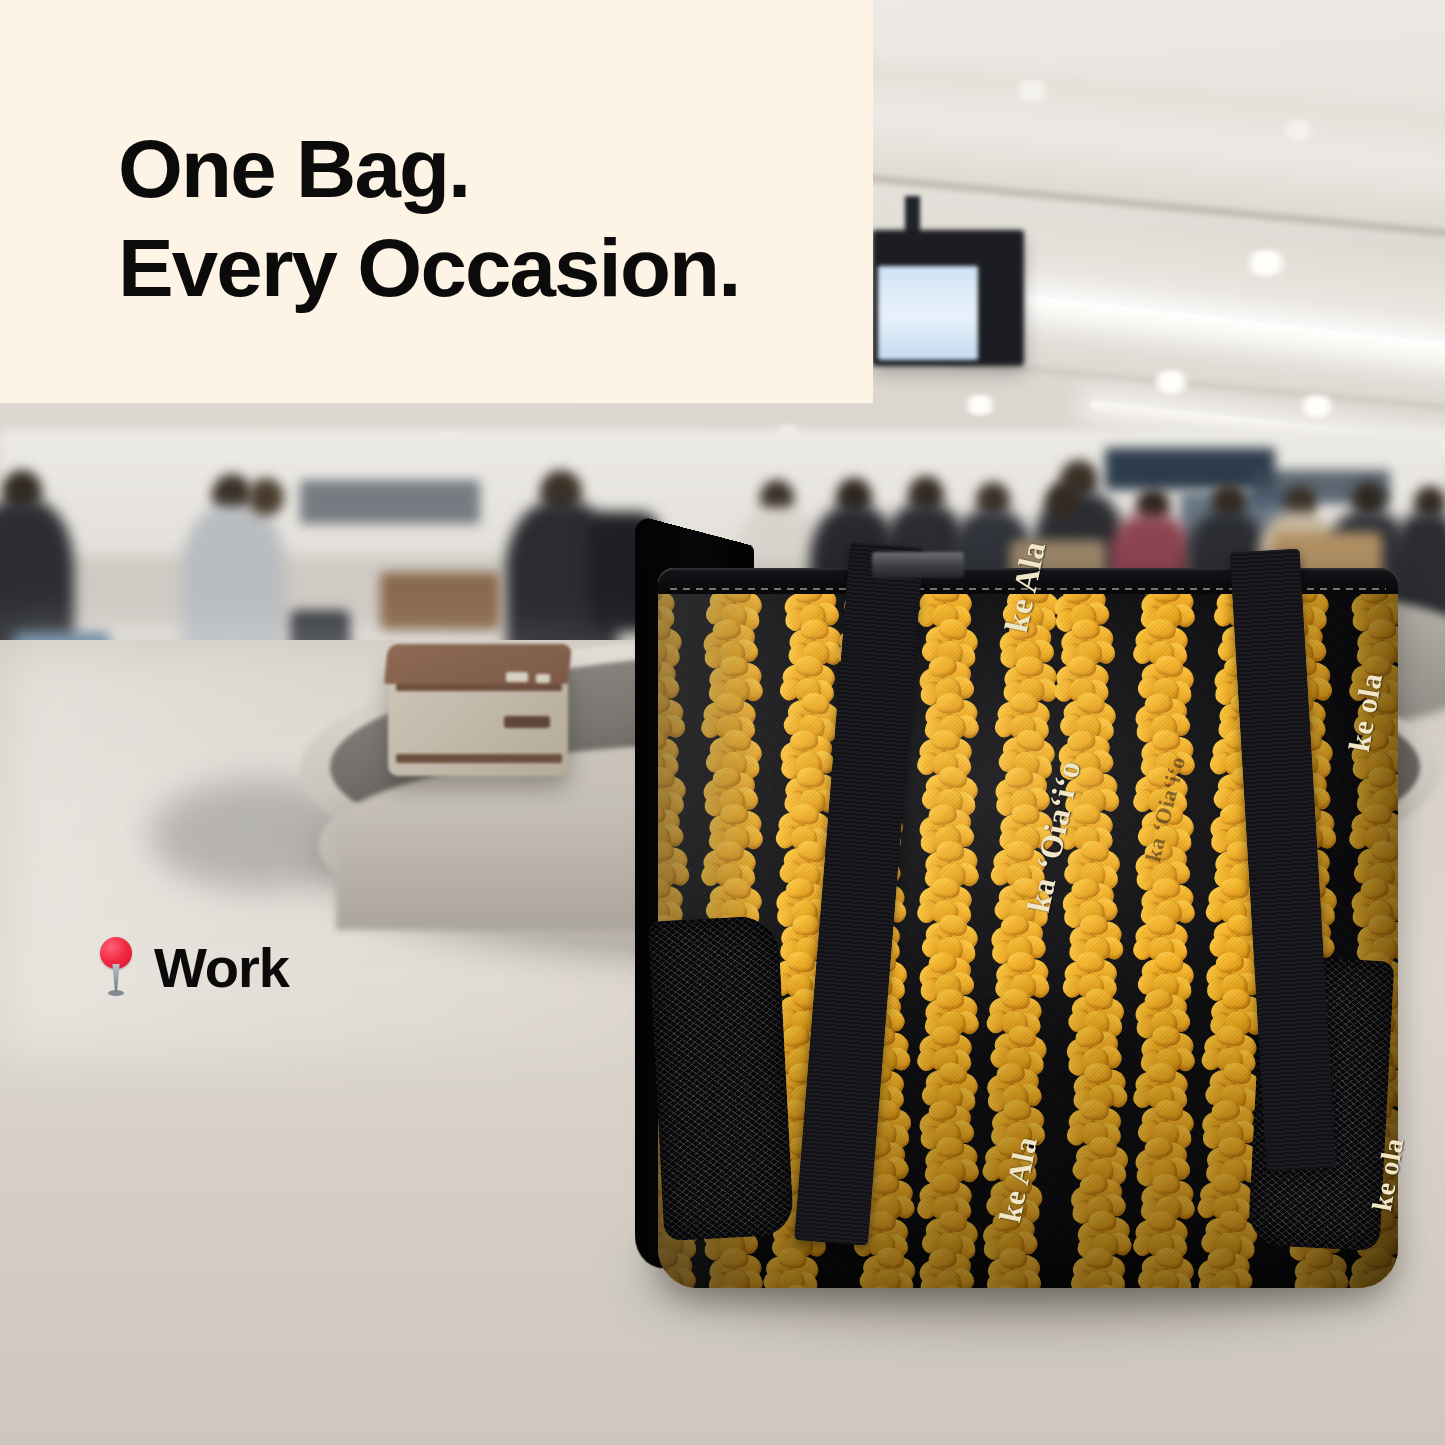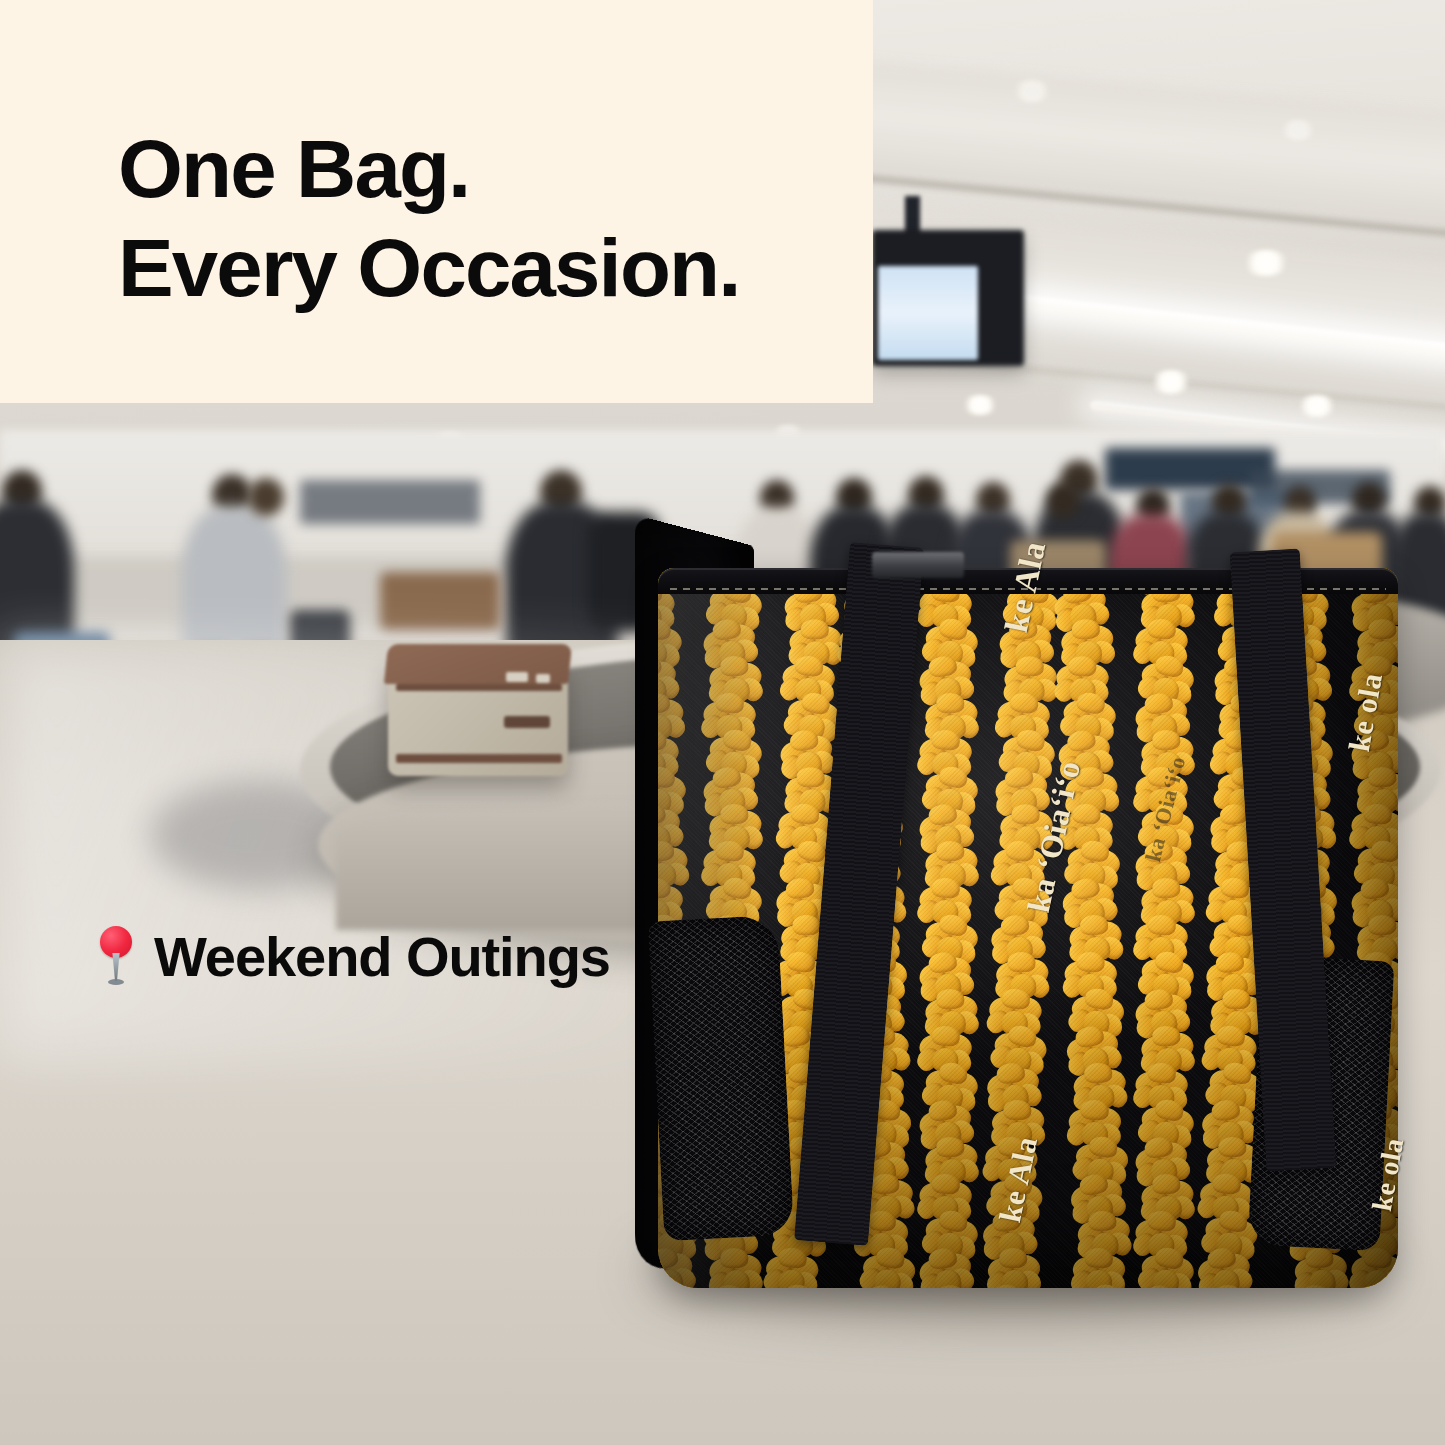--- a/index.html
+++ b/index.html
@@ -2144,25 +2144,25 @@
     <div class="headline">
       <span>One Bag.</span>
       <span>Every Occasion.</span>
     </div>
   </div>
 
   <div class="bullets">
 
 
 
-
-    <div class="bullet-row">
+    <div class="bullet-row r3">
       <span class="pin">
         <span class="pin-ball"></span>
         <span class="pin-needle"></span>
         <span class="pin-tip"></span>
       </span>
-      <span class="bullet-label">Weekend Outings</span>
+      <span class="bullet-label">Work</span>
     </div>
 
+
   </div>
 
 </div>
 
 </body></html>

